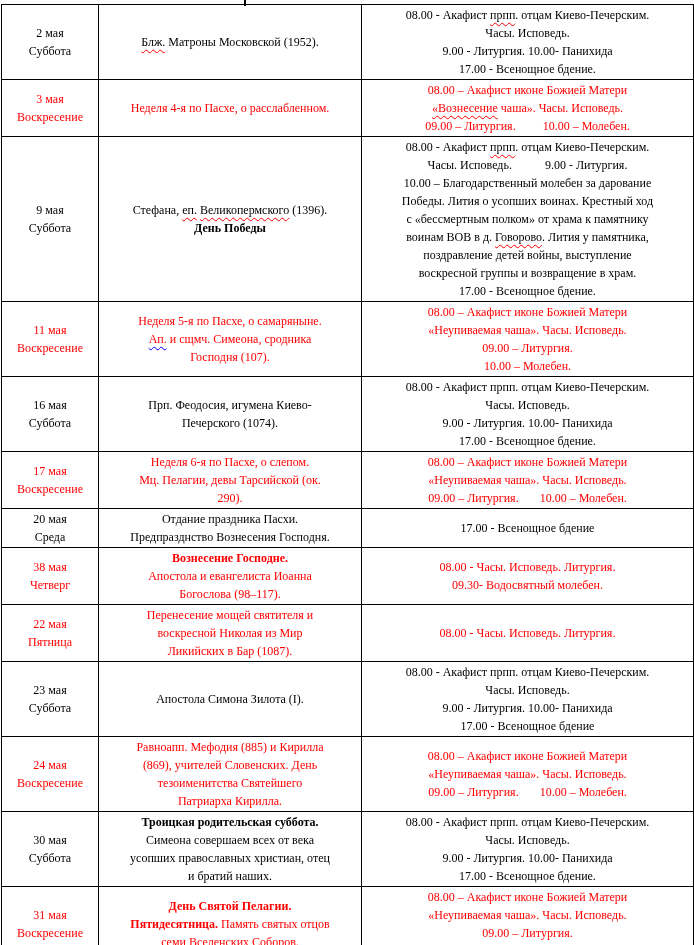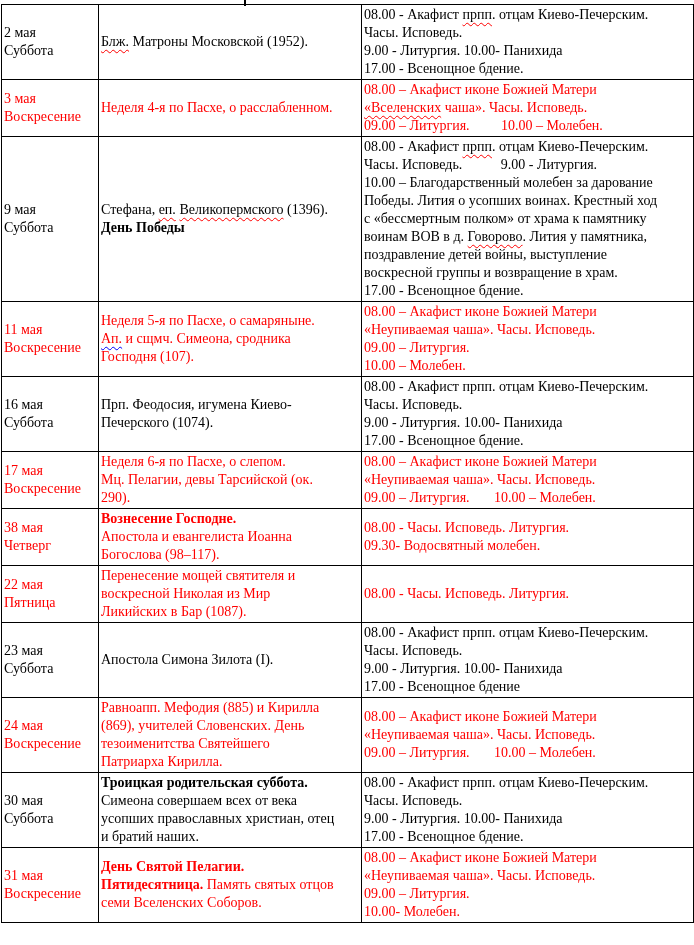--- a/index.html
+++ b/index.html
@@ -23,23 +23,24 @@
     background: #000000;
   }
   table.schedule {
     border-collapse: collapse;
     table-layout: fixed;
     width: 692px;
     margin: 4px 0 0 1px;
   }
   table.schedule td {
     border: 1.5px solid #000000;
+    text-align: center;
     vertical-align: middle;
     padding: 1px 2px;
-    font-size: 14px;
+    font-size: 12px;
     line-height: 18px;
   }
   col.c-date { width: 97px; }
   col.c-desc { width: 263px; }
   col.c-sched { width: 332px; }
   tr.row-red { color: var(--accent-red, #ff0000); }
   tr.row-black { color: #000000; }
   .line { white-space: nowrap; }
   .seg-bold { font-weight: bold; }
   .sq-red {
@@ -87,21 +88,21 @@
       <tr class="row-red">
         <td>
           <div class="line">3 мая</div>
           <div class="line">Воскресение</div>
         </td>
         <td>
           <div class="line"><span>Неделя 4-я по Пасхе, о расслабленном.</span></div>
         </td>
         <td>
           <div class="line"><span>08.00 – Акафист иконе Божией Матери</span></div>
-          <div class="line"><span class="sq-red">«Вселенских</span><span> чаша». Часы. Исповедь.</span></div>
+          <div class="line"><span class="sq-red">«Вознесение</span><span> чаша». Часы. Исповедь.</span></div>
           <div class="line"><span>09.00 – Литургия.&nbsp;&nbsp;&nbsp;&nbsp;&nbsp;&nbsp;&nbsp;&nbsp; 10.00 – Молебен.</span></div>
         </td>
       </tr>
       <tr class="row-black">
         <td>
           <div class="line">9 мая</div>
           <div class="line">Суббота</div>
         </td>
         <td>
           <div class="line"><span>Стефана, </span><span class="sq-red">еп.</span><span> </span><span class="sq-red">Великопермского</span><span> (1396).</span></div>
@@ -161,20 +162,33 @@
           <div class="line"><span>Неделя 6-я по Пасхе, о слепом.</span></div>
           <div class="line"><span>Мц. Пелагии, девы Тарсийской (ок.</span></div>
           <div class="line"><span>290).</span></div>
         </td>
         <td>
           <div class="line"><span>08.00 – Акафист иконе Божией Матери</span></div>
           <div class="line"><span>«Неупиваемая чаша». Часы. Исповедь.</span></div>
           <div class="line"><span>09.00 – Литургия.&nbsp;&nbsp;&nbsp;&nbsp;&nbsp;&nbsp; 10.00 – Молебен.</span></div>
         </td>
       </tr>
+      <tr class="row-black">
+        <td>
+          <div class="line">20 мая</div>
+          <div class="line">Среда</div>
+        </td>
+        <td>
+          <div class="line"><span>Отдание праздника Пасхи.</span></div>
+          <div class="line"><span>Предпразднство Вознесения Господня.</span></div>
+        </td>
+        <td>
+          <div class="line"><span>17.00 - Всенощное бдение</span></div>
+        </td>
+      </tr>
       <tr class="row-red">
         <td>
           <div class="line">38 мая</div>
           <div class="line">Четверг</div>
         </td>
         <td>
           <div class="line"><span class="seg-bold">Вознесение Господне.</span></div>
           <div class="line"><span>Апостола и евангелиста Иоанна</span></div>
           <div class="line"><span>Богослова (98–117).</span></div>
         </td>

